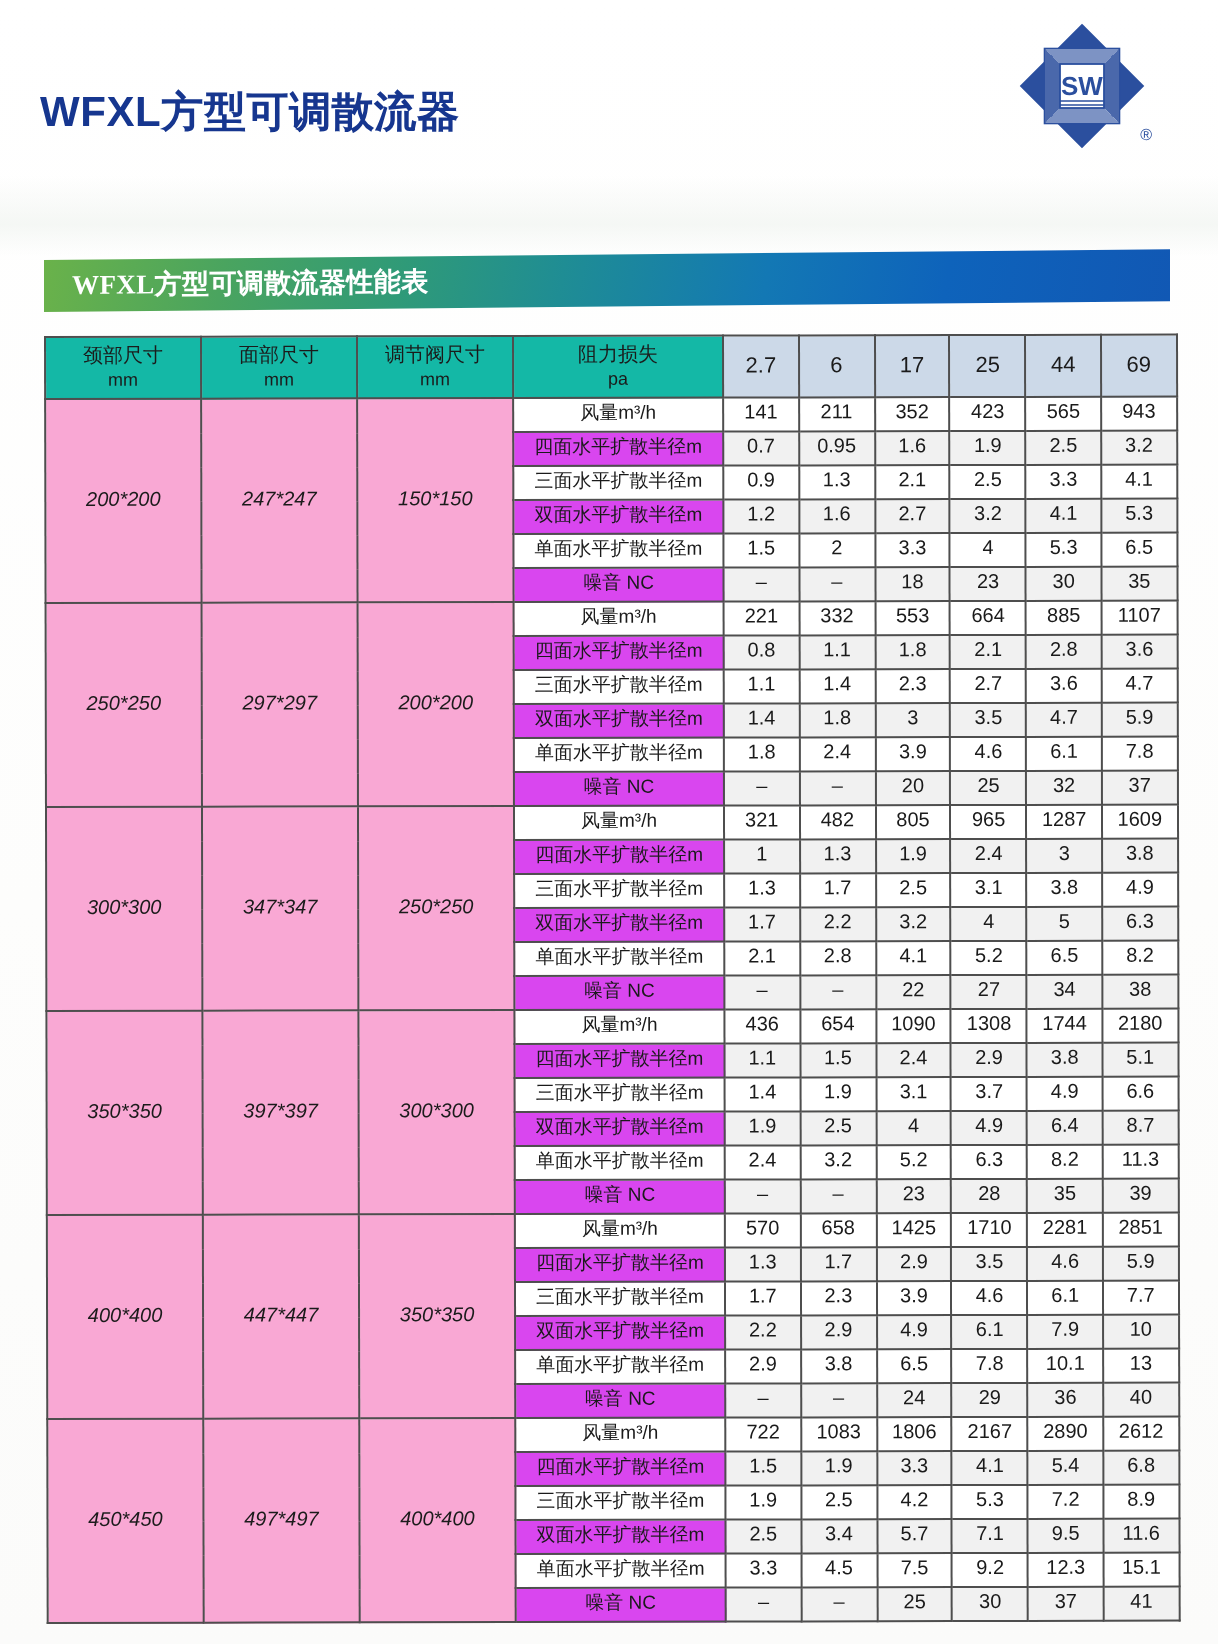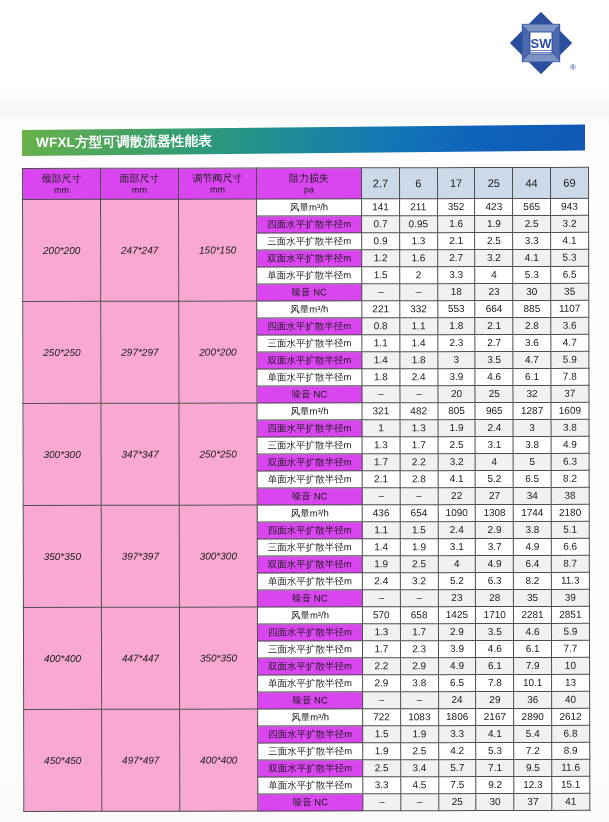--- a/index.html
+++ b/index.html
@@ -73,20 +73,21 @@
     color: #2b4f9e;
   }
 
   
   .band-wrap {
     position: absolute;
     left: 22px;
     top: 130px;
     width: 453px;
     height: 26px;
+    font-family: Liberation Serif, serif;
   }
   .band {
     position: absolute;
     left: 0; top: 0;
     width: 563px;
     height: 26px;
     background: linear-gradient(100deg,
        #6ab24a 0%,
        #4aa45f 16%,
        #2f9a78 32%,
@@ -128,21 +129,21 @@
     border: 1px solid #4e4e4e;
     padding: 0;
     text-align: center;
     vertical-align: middle;
     font-weight: normal;
     line-height: 1.15;
   }
 
   
   .hdr {
-    background: #d946ef;
+    background: #14b8a6;
     height: 30px;
     font-size: 10px;
     font-weight: bold;
     color: #1b1b1b;
     margin-top: 18px;
   }
   .hdr .sub {
     display: block;
     font-weight: normal;
     font-size: 9px;
@@ -197,20 +198,21 @@
 </style>
 </head>
 <body>
 
 <div class="page-bg"></div>
 <div class="scan-tint"></div>
 
 <div class="content">
 
   <div class="page-header">
+    <div class="page-title">WFXL方型可调散流器</div>
 
     <div class="logo-wrap">
       <svg width="66" height="66" viewBox="0 0 66 66">
 
         <polygon points="33,3 63,33 33,63 3,33" fill="#ffffff" stroke="#2b4f9e" stroke-width="1.6"></polygon>
 
         <polygon points="33,3 45,15 21,15" fill="#2b4f9e"></polygon>
         <polygon points="63,33 51,45 51,21" fill="#2b4f9e"></polygon>
         <polygon points="33,63 21,51 45,51" fill="#2b4f9e"></polygon>
         <polygon points="3,33 15,21 15,45" fill="#2b4f9e"></polygon>

